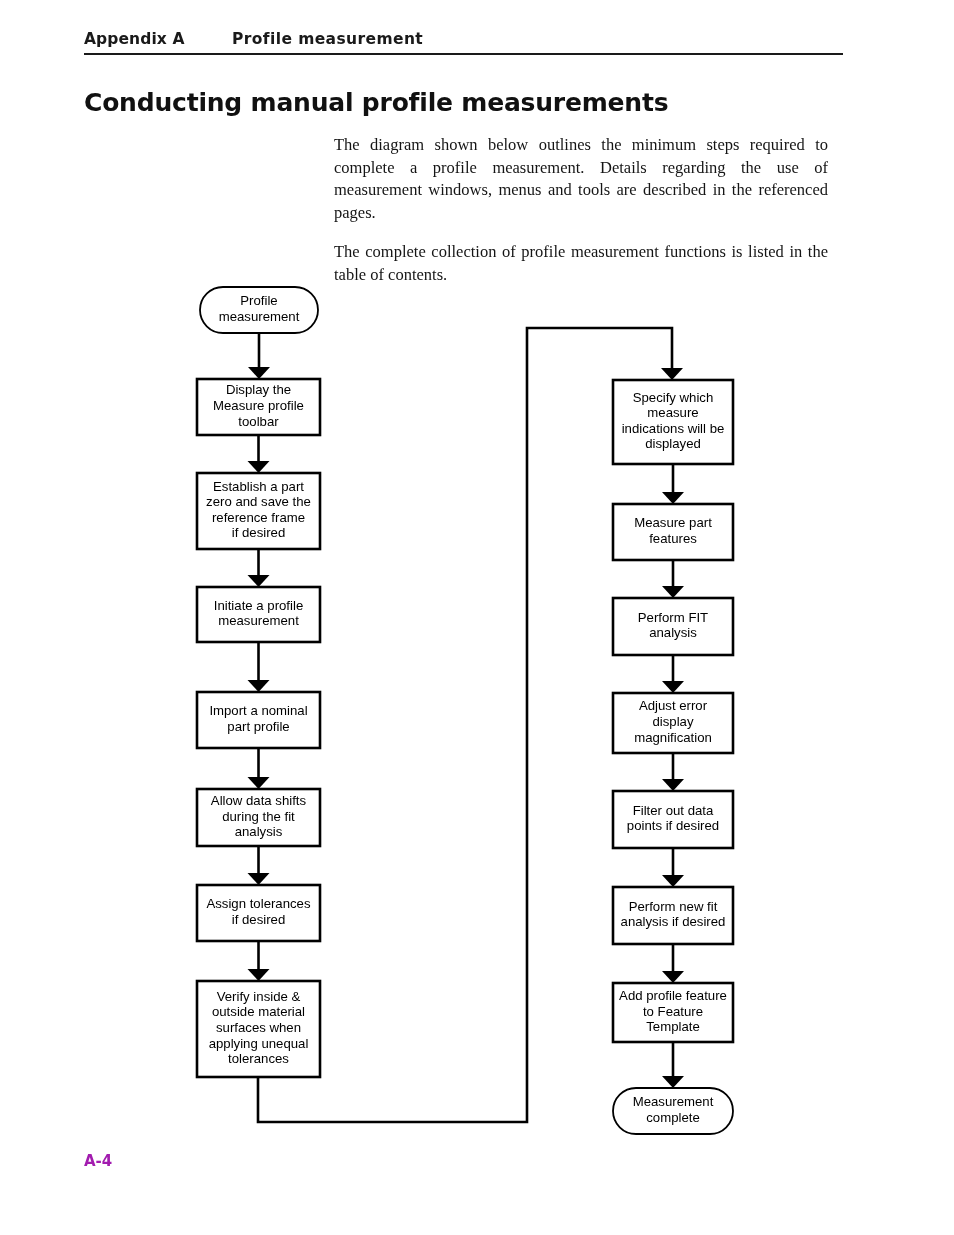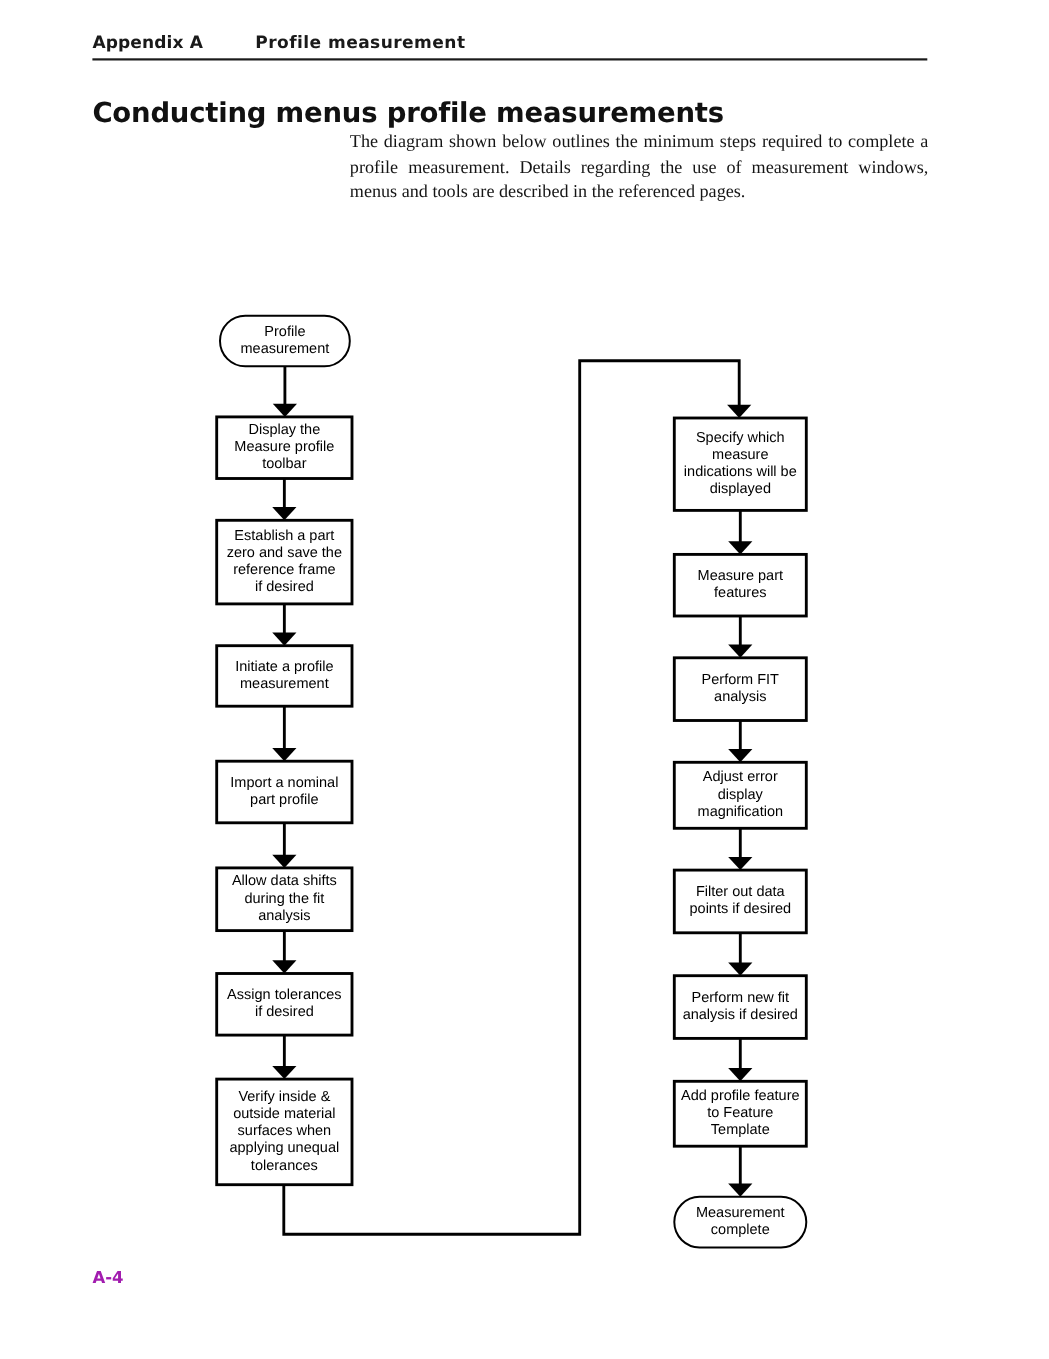--- a/index.html
+++ b/index.html
@@ -65,21 +65,21 @@
     left: 318px;
     top: 118px;
     width: 526px;
   }
   .body-par {
     font-family: "Liberation Serif", serif;
     font-size: 16.5px;
     line-height: 22.6px;
     text-align: justify;
     color: #151515;
-    margin: 0;
+    margin: 16px;
   }
   .body-par + .body-par {
     margin-top: 17px;
   }
 
   
   .flowchart {
     position: absolute;
     left: 0;
     top: 0;
@@ -130,24 +130,25 @@
 <body>
 
 <div class="page-header">
   <div class="header-row">
     <span class="header-appendix">Appendix A</span>
     <span class="header-subject">Profile measurement</span>
   </div>
   <div class="header-rule"></div>
 </div>
 
-<h1 class="section-title">Conducting menus profile measurements</h1>
+<h1 class="section-title">Conducting manual profile measurements</h1>
 
 <div class="body-col">
   <p class="body-par">The diagram shown below outlines the minimum steps required to complete a profile measurement.  Details regarding the use of measurement windows, menus and tools are described in the referenced pages.</p>
+  <p class="body-par">The complete collection of profile measurement functions is listed in the table of contents.</p>
 </div>
 
 <div class="flowchart">
   <svg class="flow-svg" width="954" height="1235" viewBox="0 0 954 1235">
     <g id="flow-connectors">
         <g>
           <line x1="259" y1="333" x2="259" y2="368" class="flow-line"></line>
           <polygon points="248,367 270,367 259,379" class="arrow-head"></polygon>
         </g>
         <g>

